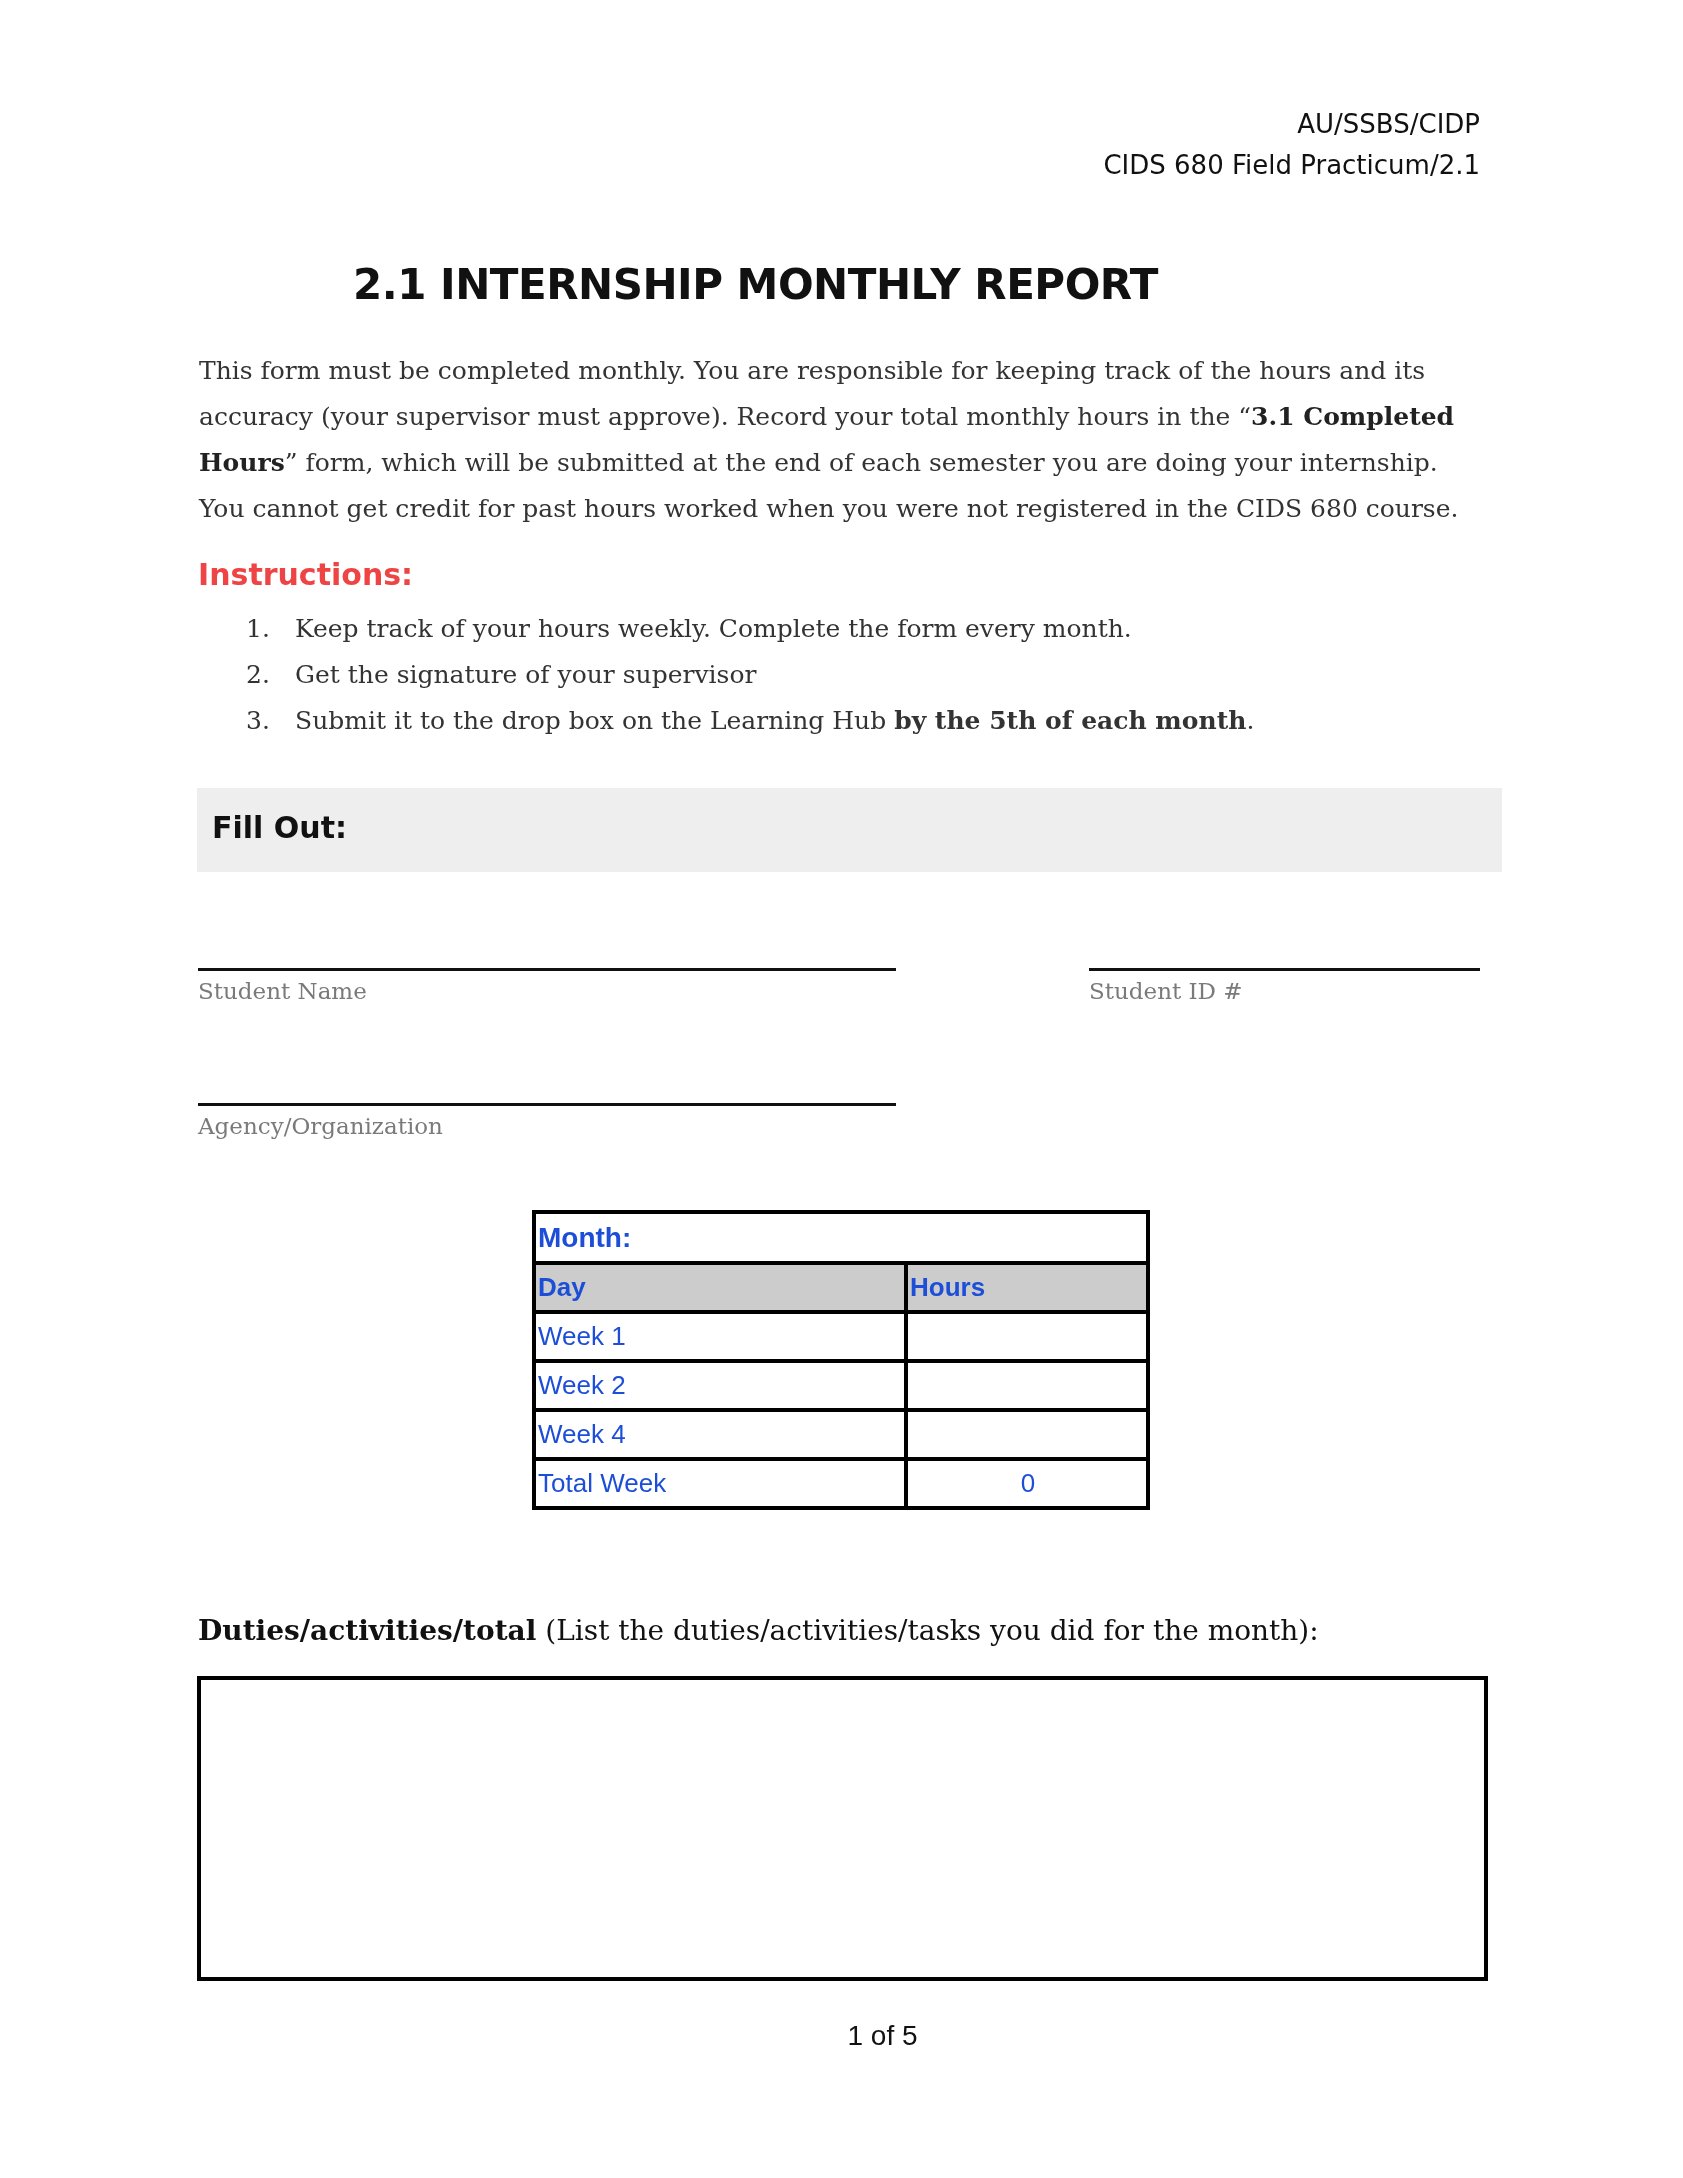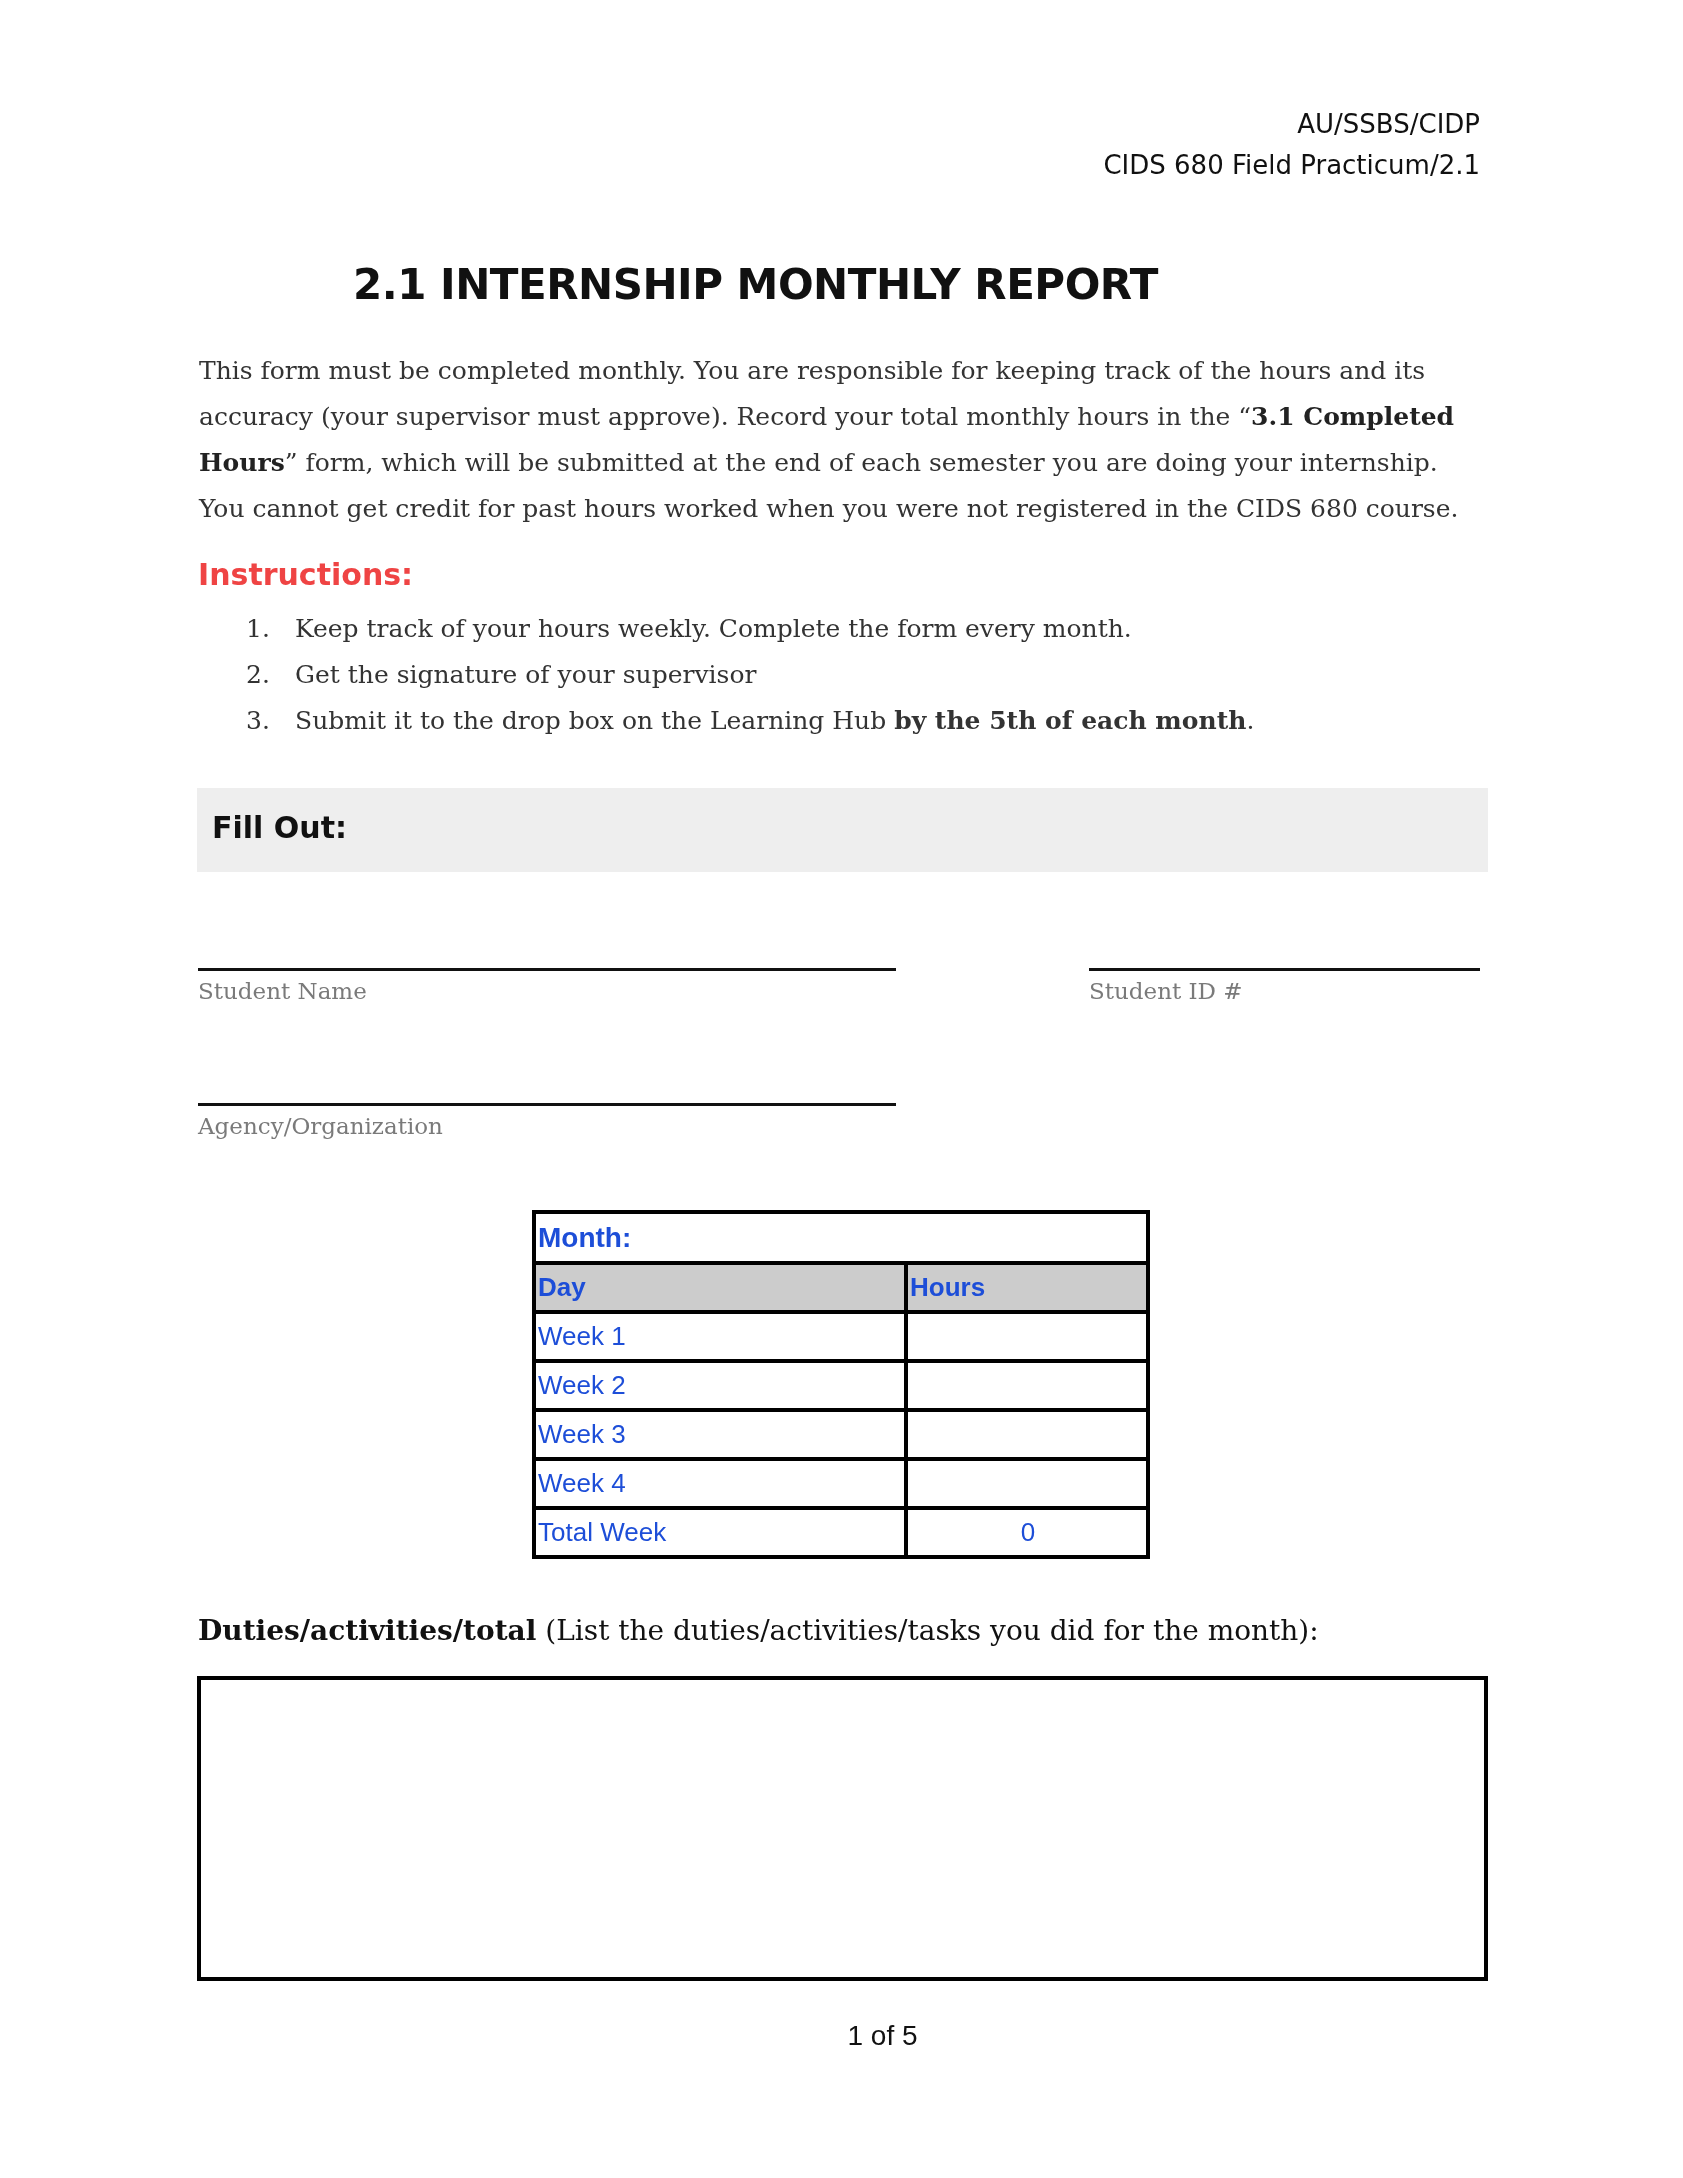--- a/index.html
+++ b/index.html
@@ -16,21 +16,21 @@
 
   .para { left: 199px; width: 1287px; top: 348px; font-size: 25px; line-height: 46px; color: #333; }
   .para b { color: #222; }
 
   .instr-h { left: 198px; top: 557px; font-size: 30px; font-weight: bold; color: #ef4444; }
   .olist { left: 198px; top: 606px; font-size: 25px; line-height: 46px; color: #333; }
   .olist .li { position: relative; height: 46px; white-space: nowrap; }
   .olist .num { position: absolute; left: 48px; }
   .olist .txt { position: absolute; left: 97px; }
 
-  .fillbar { left: 197px; top: 788px; width: 1291px; height: 84px; background: #eeeeee; }
+  .fillbar { left: 197px; top: 788px; width: 1291px; height: 84px; background: #eeeeee; padding-left: 14px; }
   .fillbar span { position: absolute; left: 15px; top: 22px; font-size: 30px; font-weight: bold; color: #111; }
 
   .uline { height: 3px; background: #111; }
   .ul-name { left: 198px; top: 968px; width: 698px; }
   .ul-id { left: 1089px; top: 968px; width: 391px; }
   .ul-agency { left: 198px; top: 1103px; width: 698px; }
   .flabel { font-size: 23px; color: #7a7a7a; }
   .fl-name { left: 198px; top: 978px; }
   .fl-id { left: 1089px; top: 978px; }
   .fl-agency { left: 198px; top: 1113px; }
@@ -99,24 +99,20 @@
   </tr>
   <tr>
     <td class="c1">Week 1</td>
     <td class="val"></td>
   </tr>
   <tr>
     <td class="c1">Week 2</td>
     <td class="val"></td>
   </tr>
   <tr>
-    <td class="c1">Week 3</td>
-    <td class="val"></td>
-  </tr>
-  <tr>
     <td class="c1">Week 4</td>
     <td class="val"></td>
   </tr>
   <tr>
     <td class="c1">Total Week</td>
     <td class="val">0</td>
   </tr>
 </tbody>
   </table>
 

